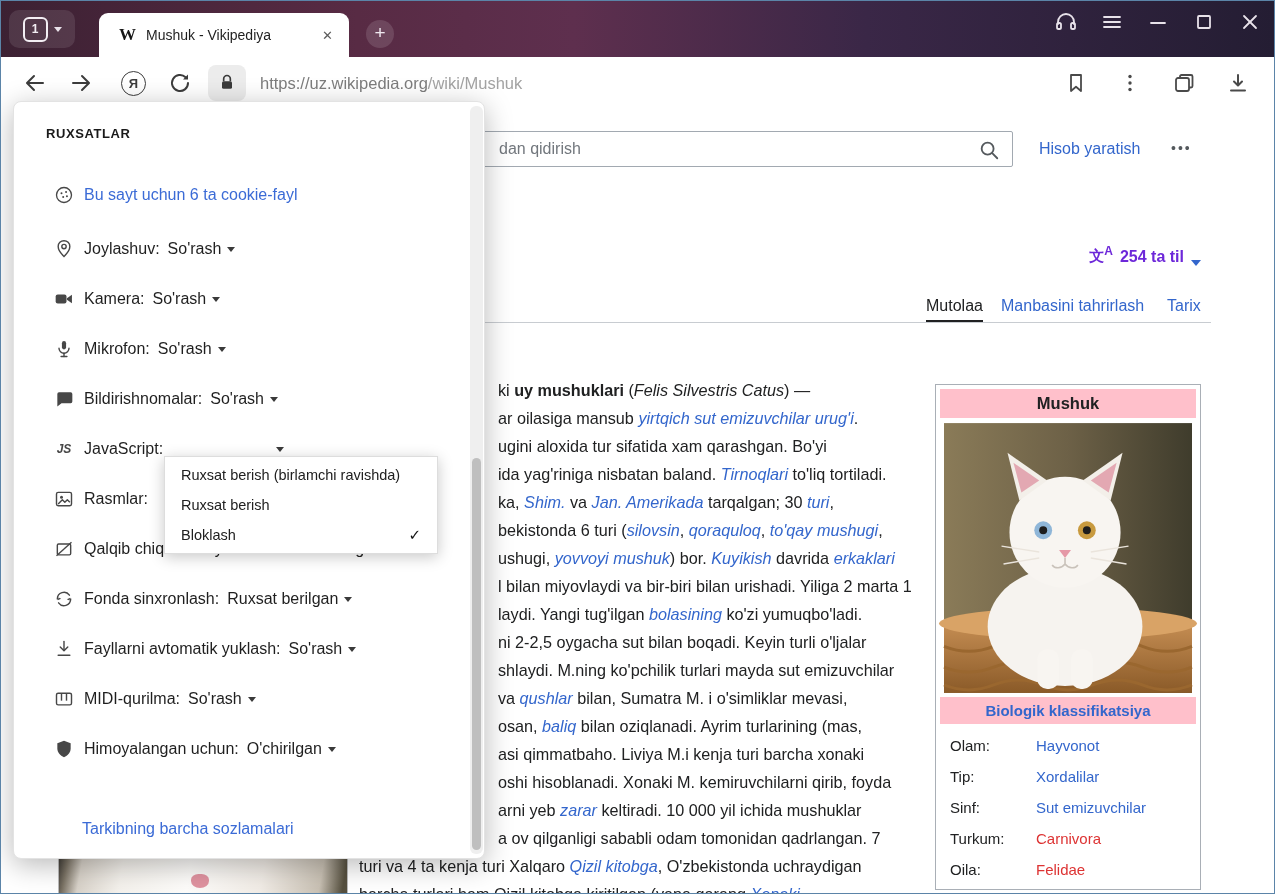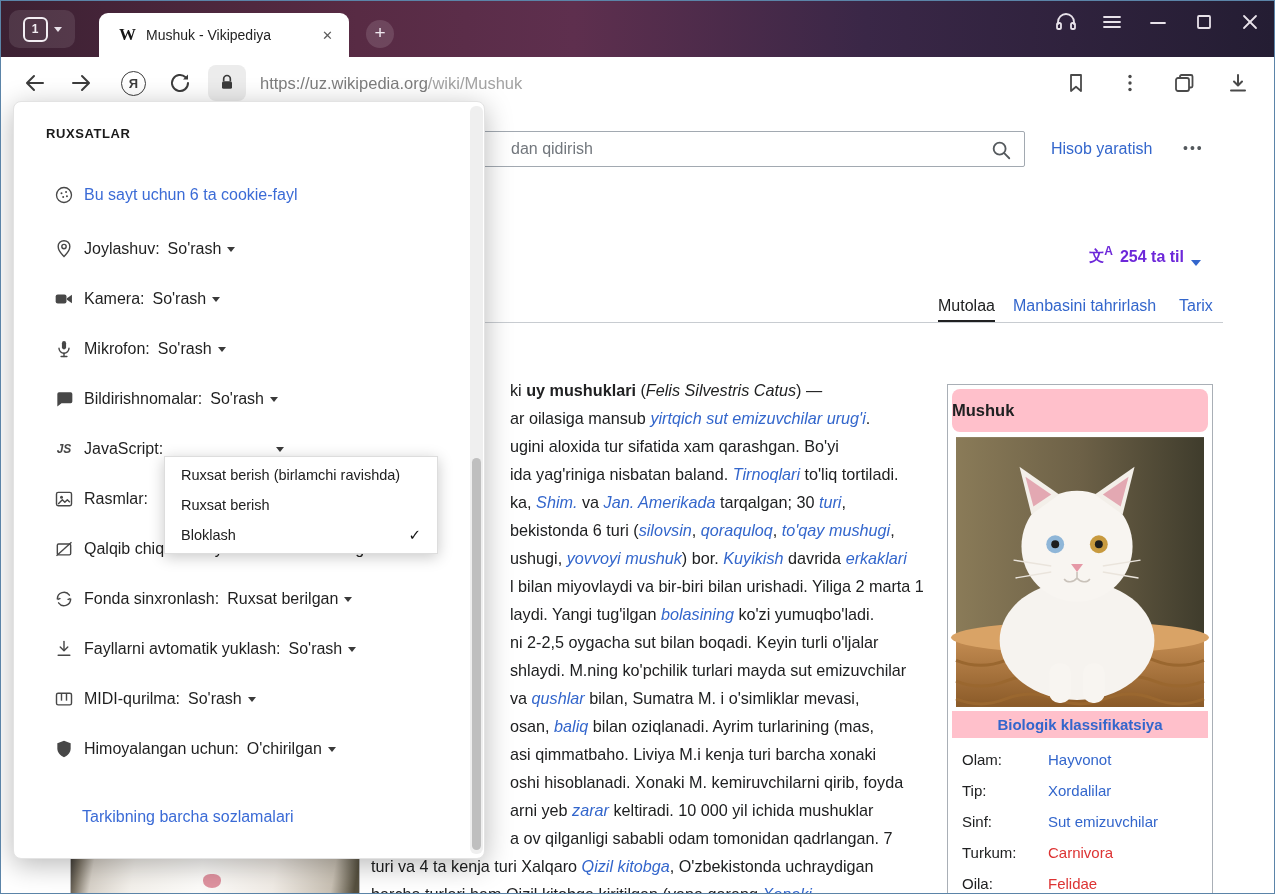--- a/index.html
+++ b/index.html
@@ -28,21 +28,21 @@
   .nav-ic{width:24px;height:24px;margin-left:22px;cursor:pointer;flex:none;}
   .ya-badge{width:23px;height:23px;border:1.8px solid #3c3c3c;border-radius:50%;margin-left:28px;
     display:flex;align-items:center;justify-content:center;font-size:13px;font-weight:bold;color:#3c3c3c;cursor:pointer;flex:none;}
   .lock-pill{width:38px;height:36px;background:#ececec;border-radius:8px;margin-left:16px;
     display:flex;align-items:center;justify-content:center;cursor:pointer;flex:none;}
   .url{margin-left:14px;font-size:16.5px;white-space:nowrap;cursor:text;flex:1;}
   .url .host{color:#7d7d7d;} .url .path{color:#a3a3a3;}
   .toolbar-right{display:flex;align-items:center;gap:30px;margin-right:24px;}
   .toolbar-right .ic{width:24px;height:24px;cursor:pointer;display:block;}
   
-  .content{position:absolute;left:0;top:108px;right:0;bottom:0;background:#fff;margin-left:12px;}
+  .content{position:absolute;left:0;top:108px;right:0;bottom:0;background:#fff;}
   .searchbox{position:absolute;left:420px;top:22px;width:592px;height:36px;border:1px solid #a2a9b1;
     border-radius:2px;background:#fff;box-sizing:border-box;cursor:text;}
   .search-text{position:absolute;left:77px;top:8px;font-size:16px;color:#72777d;}
   .search-mag{position:absolute;right:12px;top:7px;width:22px;height:22px;cursor:pointer;}
   .create-acct{position:absolute;left:1038px;top:31px;font-size:16px;color:#3366cc;cursor:pointer;}
   .more-dots{position:absolute;left:1170px;top:31px;font-size:14px;color:#54595d;letter-spacing:2px;cursor:pointer;}
   .langbtn{position:absolute;top:135px;right:73px;display:flex;align-items:flex-end;gap:7px;color:#6d28d9;
     font-size:16px;font-weight:bold;cursor:pointer;}
   .lang-cjk{font-size:15px;} .lang-a{font-size:12px;vertical-align:super;}
   .lang-chev{width:0;height:0;border-left:5px solid transparent;border-right:5px solid transparent;border-top:6px solid #3366cc;margin-top:3px;}
@@ -51,21 +51,21 @@
   .wtab.active{color:#202122;} .wtab.blue{color:#3366cc;}
   .wtab-underline{position:absolute;top:211px;height:2px;background:#202122;}
   .article{position:absolute;left:358px;top:267px;width:584px;font-size:16.2px;line-height:28px;
     color:#202122;white-space:nowrap;}
   .a-line{height:28px;}
   .a-line.ind{padding-left:139px;}
   .seg-b{font-weight:bold;} .seg-i{font-style:italic;} .seg-l{color:#3366cc;cursor:pointer;font-style:italic;}
   
   .infobox{position:absolute;left:934px;top:275px;width:266px;border:1px solid #a9afb6;background:#fff;
     box-sizing:border-box;padding:4px;font-size:15px;color:#202122;}
-  .ibox-title{background:#ffc0cb;text-align:left;font-weight:bold;font-size:16.5px;padding:12px 0;border-radius:8px;}
+  .ibox-title{background:#ffc0cb;text-align:center;font-weight:bold;font-size:16.5px;padding:5px 0;}
   .ibox-img{margin:5px auto 4px auto;width:248px;height:270px;cursor:pointer;}
   .ibox-img svg{display:block;}
   .ibox-sec{background:#ffc0cb;text-align:center;font-weight:bold;font-size:15px;color:#3366cc;padding:5px 0;cursor:pointer;}
   .ibox-table{width:100%;border-collapse:collapse;margin-top:6px;}
   .ibox-table td{padding:7px 4px 7px 10px;vertical-align:top;}
   .ibox-table td.k{width:72px;color:#202122;}
   .ibox-table td.v{cursor:pointer;}
   .ibox-table td.link{color:#3366cc;} .ibox-table td.red{color:#dd3333;}
   
   .cat-strip{position:absolute;left:57px;top:749px;width:288px;height:38px;border:1px solid #bbb;overflow:hidden;cursor:pointer;
@@ -75,21 +75,21 @@
   .panel{position:absolute;left:12px;top:100px;width:472px;height:758px;background:#fff;border-radius:8px;
     border:1px solid #e3e3e3;box-shadow:0 6px 28px rgba(0,0,0,0.28);z-index:50;box-sizing:border-box;}
   .panel-title{position:absolute;left:32px;top:24px;font-size:13px;font-weight:bold;color:#1a1a1a;letter-spacing:0.6px;text-align:right;}
   .prow{position:absolute;left:0;height:50px;display:flex;align-items:center;padding-left:40px;box-sizing:border-box;width:452px;}
   .picon{width:20px;height:20px;margin-right:10px;flex:none;display:flex;align-items:center;justify-content:center;}
   .plabel{font-size:16px;color:#1f1f1f;margin-right:8px;white-space:nowrap;}
   .pvalue{background:none;border:none;padding:0;font:inherit;font-size:16px;color:#1f1f1f;display:flex;align-items:center;cursor:pointer;white-space:nowrap;}
   .caret{width:0;height:0;border-left:4.5px solid transparent;border-right:4.5px solid transparent;border-top:5.5px solid #3a3a3a;margin-left:6px;}
   .caret.jsgap{margin-left:105px;}
   .cookie-link,.footer-link{font-size:16px;color:#3b6bd6;cursor:pointer;white-space:nowrap;}
-  .footer-row{position:absolute;left:68px;top:706px;height:30px;display:flex;align-items:flex-start;}
+  .footer-row{position:absolute;left:68px;top:706px;height:30px;display:flex;align-items:flex-end;}
   .pscroll{position:absolute;right:1px;top:4px;bottom:4px;width:13px;background:#efefef;border-radius:6px;}
   .pthumb{position:absolute;left:2px;width:9px;top:352px;height:392px;background:#bfbfbf;border-radius:5px;cursor:pointer;}
   
   .dropdown{position:absolute;left:163px;top:455px;width:274px;background:#fff;border:1px solid #ddd;
     box-shadow:0 3px 14px rgba(0,0,0,0.22);z-index:60;padding:3px 0;box-sizing:border-box;}
   .ditem{position:relative;height:30px;display:flex;align-items:center;padding:0 16px;font-size:14.5px;color:#202020;cursor:pointer;white-space:nowrap;}
   .dcheck{position:absolute;right:16px;font-size:15px;font-weight:bold;color:#111;}
   svg{overflow:visible;}
 </style>
 </head>

